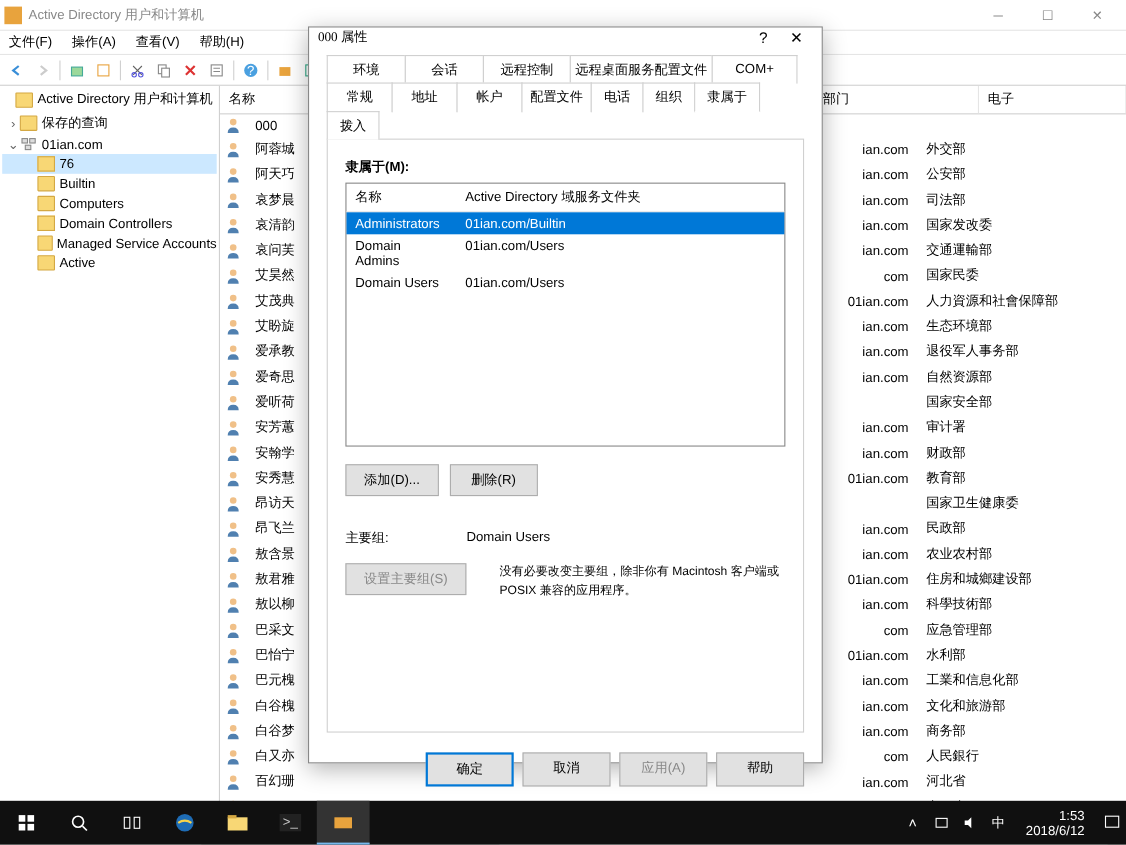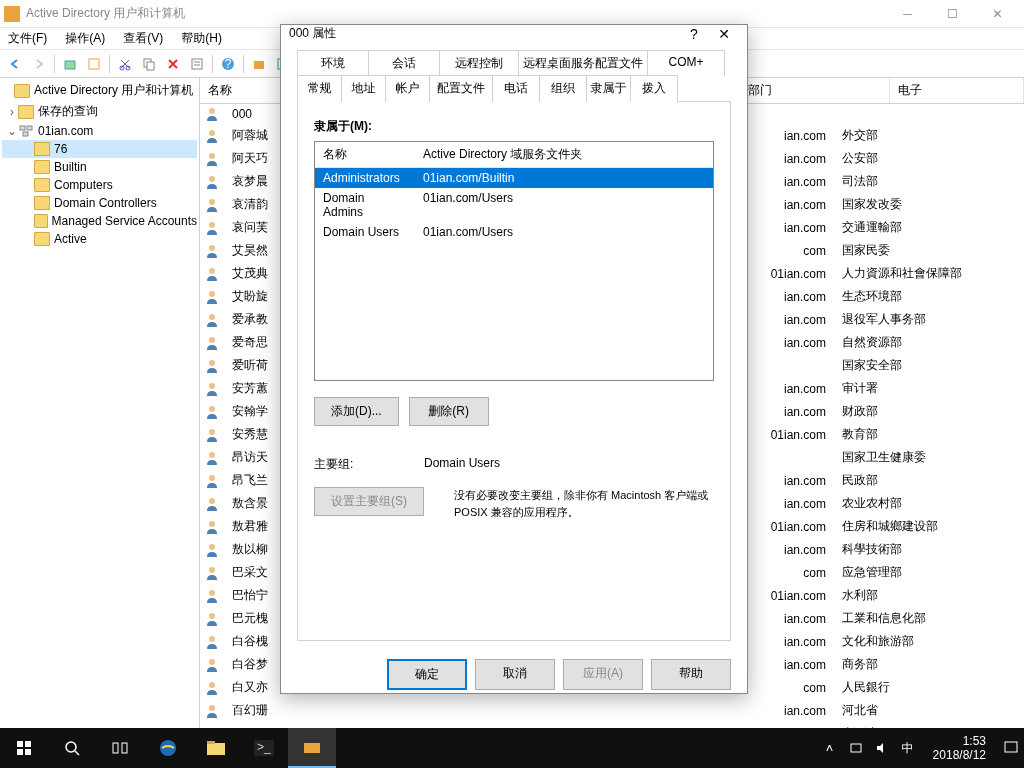--- a/index.html
+++ b/index.html
@@ -40,28 +40,28 @@
 .user-icon { width: 16px; height: 16px; margin-left: 4px; margin-right: 4px; display: inline-flex; align-items: center; justify-content: center; }
 
 .scrollbar-h { height: 17px; background: #f0f0f0; border-top: 1px solid #d0d0d0; display: flex; }
 .scroll-arrow { width: 17px; background: #f0f0f0; border: 1px solid #ccc; display: flex; align-items: center; justify-content: center; font-size: 8px; }
 .scroll-track { flex: 1; position: relative; }
 .scroll-thumb { position: absolute; height: 100%; background: #cdcdcd; }
 
 
 .dialog { position: absolute; left: 280px; top: 24px; width: 468px; height: 670px; background: #fff; border: 1px solid #888; box-shadow: 0 5px 20px rgba(0,0,0,0.3); display: flex; flex-direction: column; }
 .dialog-titlebar { height: 30px; display: flex; align-items: center; padding: 0 8px; }
-.dialog-titlebar .title { flex: 1; }
+.dialog-titlebar .title { flex: 1; font-family: Liberation Serif, serif; }
 .dialog-titlebar .help { width: 30px; text-align: center; font-size: 14px; }
 .dialog-titlebar .close { width: 30px; text-align: center; font-size: 14px; }
 .dialog-body { flex: 1; padding: 8px 16px; }
 .tabs { display: flex; flex-wrap: wrap; }
 .tab { padding: 4px 0; border: 1px solid #d0d0d0; border-bottom: none; background: #fff; margin-right: -1px; margin-bottom: -1px; text-align: center; }
 .tab.row1 { width: 72px; }
-.tab.row2 { width: 45px; }
+.tab.row2 { width: 60px; }
 .tab.active { border-bottom: 1px solid #fff; position: relative; z-index: 1; }
 .tab-wide { width: 130px !important; }
 .tab-content { border: 1px solid #d0d0d0; padding: 16px; height: 540px; }
 .member-label { margin-bottom: 6px; font-weight: bold; }
 .member-list { border: 1px solid #888; height: 240px; }
 .member-header { display: flex; border-bottom: 1px solid #e5e5e5; }
 .member-header .mcol { padding: 4px 8px; }
 .mcol-name { width: 100px; }
 .mcol-folder { flex: 1; }
 .member-row { display: flex; padding: 3px 0; }
@@ -706,21 +706,21 @@
         </svg>
       </div>
     <div class="tray-icon">
         <svg width="14" height="14">
           <path d="M2 5 L5 5 L8 2 L8 12 L5 9 L2 9 Z" fill="#fff"></path>
         </svg>
       </div>
     <div class="tray-icon" style="font-size:12px">中</div>
     <div class="clock">
       <div>1:53</div>
-      <div>2018/8/12</div>
+      <div>2018/6/12</div>
     </div>
     <div class="tray-icon">
         <svg width="16" height="16">
           <rect x="2" y="2" width="12" height="10" fill="none" stroke="#fff"></rect>
         </svg>
       </div>
   </div>
 </div>
 
 </body></html>

